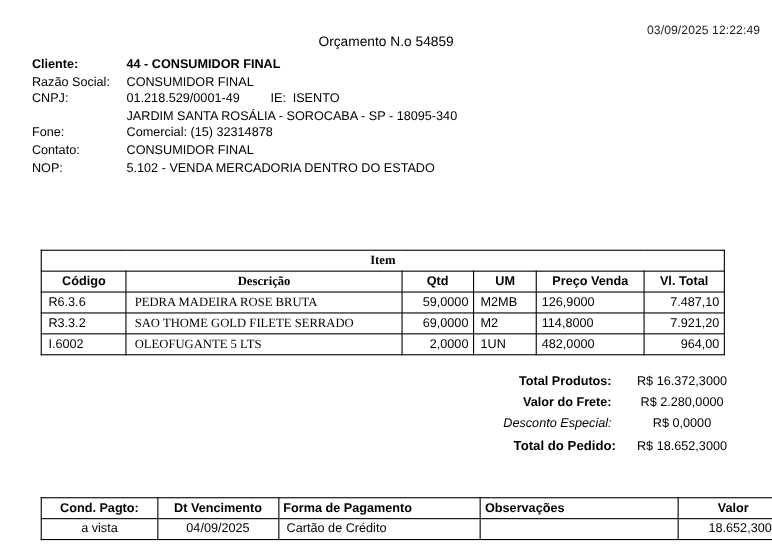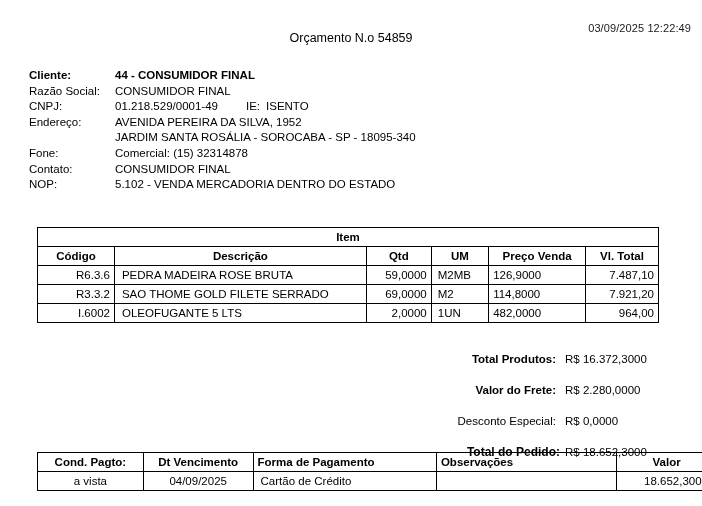--- a/index.html
+++ b/index.html
@@ -34,21 +34,21 @@
     left: 0;
     width: 702px;
     text-align: center;
     font-size: 12.5px;
     font-weight: normal;
   }
 
   
   .customer-block {
     position: absolute;
-    top: 68px;
+    top: 52px;
     left: 29px;
     font-size: 11.5px;
     line-height: 15.6px;
   }
   .cust-row {
     display: flex;
     align-items: baseline;
   }
   .cust-label {
     width: 86px;
@@ -80,27 +80,28 @@
   .items-table td {
     border: 1px solid #000000;
     padding: 1px 4px;
     height: 16px;
     font-weight: normal;
     white-space: nowrap;
   }
   .items-table th.group-head {
     text-align: center;
     font-weight: bold;
+    font-family: Liberation Serif, serif;
   }
   .items-table th.col-head {
     text-align: center;
     font-weight: bold;
   }
-  .col-codigo   { width: 78px;  text-align: right; }
-  .col-desc     { width: 254px; text-align: left; }
+  .col-codigo   { width: 78px;  text-align: left; }
+  .col-desc     { width: 254px; text-align: left; font-family: Liberation Serif, serif; }
   .col-qtd      { width: 62px;  text-align: right; }
   .col-um       { width: 52px;  text-align: left; }
   .col-preco    { width: 96px;  text-align: left; }
   .col-total    { width: 72px;  text-align: right; }
   td.col-codigo { padding-left: 6px; }
   td.col-desc   { padding-left: 7px; }
   td.col-um     { padding-left: 6px; }
 
   
   .totals-block {
@@ -117,27 +118,27 @@
     margin-bottom: 7px;
   }
   .totals-label {
     text-align: right;
     padding-right: 9px;
     font-weight: bold;
     white-space: nowrap;
   }
   .totals-row.plain .totals-label {
     font-weight: normal;
+    font-style: italic;
   }
   .totals-value {
     width: 110px;
-    text-align: left;
-    white-space: nowrap;
-    font-weight: normal;
-    margin-top: 12px;
+    text-align: center;
+    white-space: nowrap;
+    font-weight: normal;
   }
   .totals-row.grand {
     margin-top: 5px;
     margin-bottom: 0;
   }
   .totals-row.grand .totals-label {
     font-size: 12px;
     font-weight: bold;
     padding-right: 5px;
   }
@@ -192,24 +193,20 @@
   </div>
   <div class="cust-row">
     <span class="cust-label">CNPJ:</span>
     <span class="cust-value">01.218.529/0001-49</span>
     <span class="ie-gap"></span>
     <span class="cust-value">IE:</span>
     <span class="ie-gap" style="width:6px"></span>
     <span class="cust-value">ISENTO</span>
   </div>
   <div class="cust-row">
-    <span class="cust-label">Endereço:</span>
-    <span class="cust-value">AVENIDA PEREIRA DA SILVA, 1952</span>
-  </div>
-  <div class="cust-row">
     <span class="cust-label"></span>
     <span class="cust-value">JARDIM SANTA ROSÁLIA - SOROCABA - SP - 18095-340</span>
   </div>
   <div class="cust-row">
     <span class="cust-label">Fone:</span>
     <span class="cust-value">Comercial: (15) 32314878</span>
   </div>
   <div class="cust-row">
     <span class="cust-label">Contato:</span>
     <span class="cust-value">CONSUMIDOR FINAL</span>

